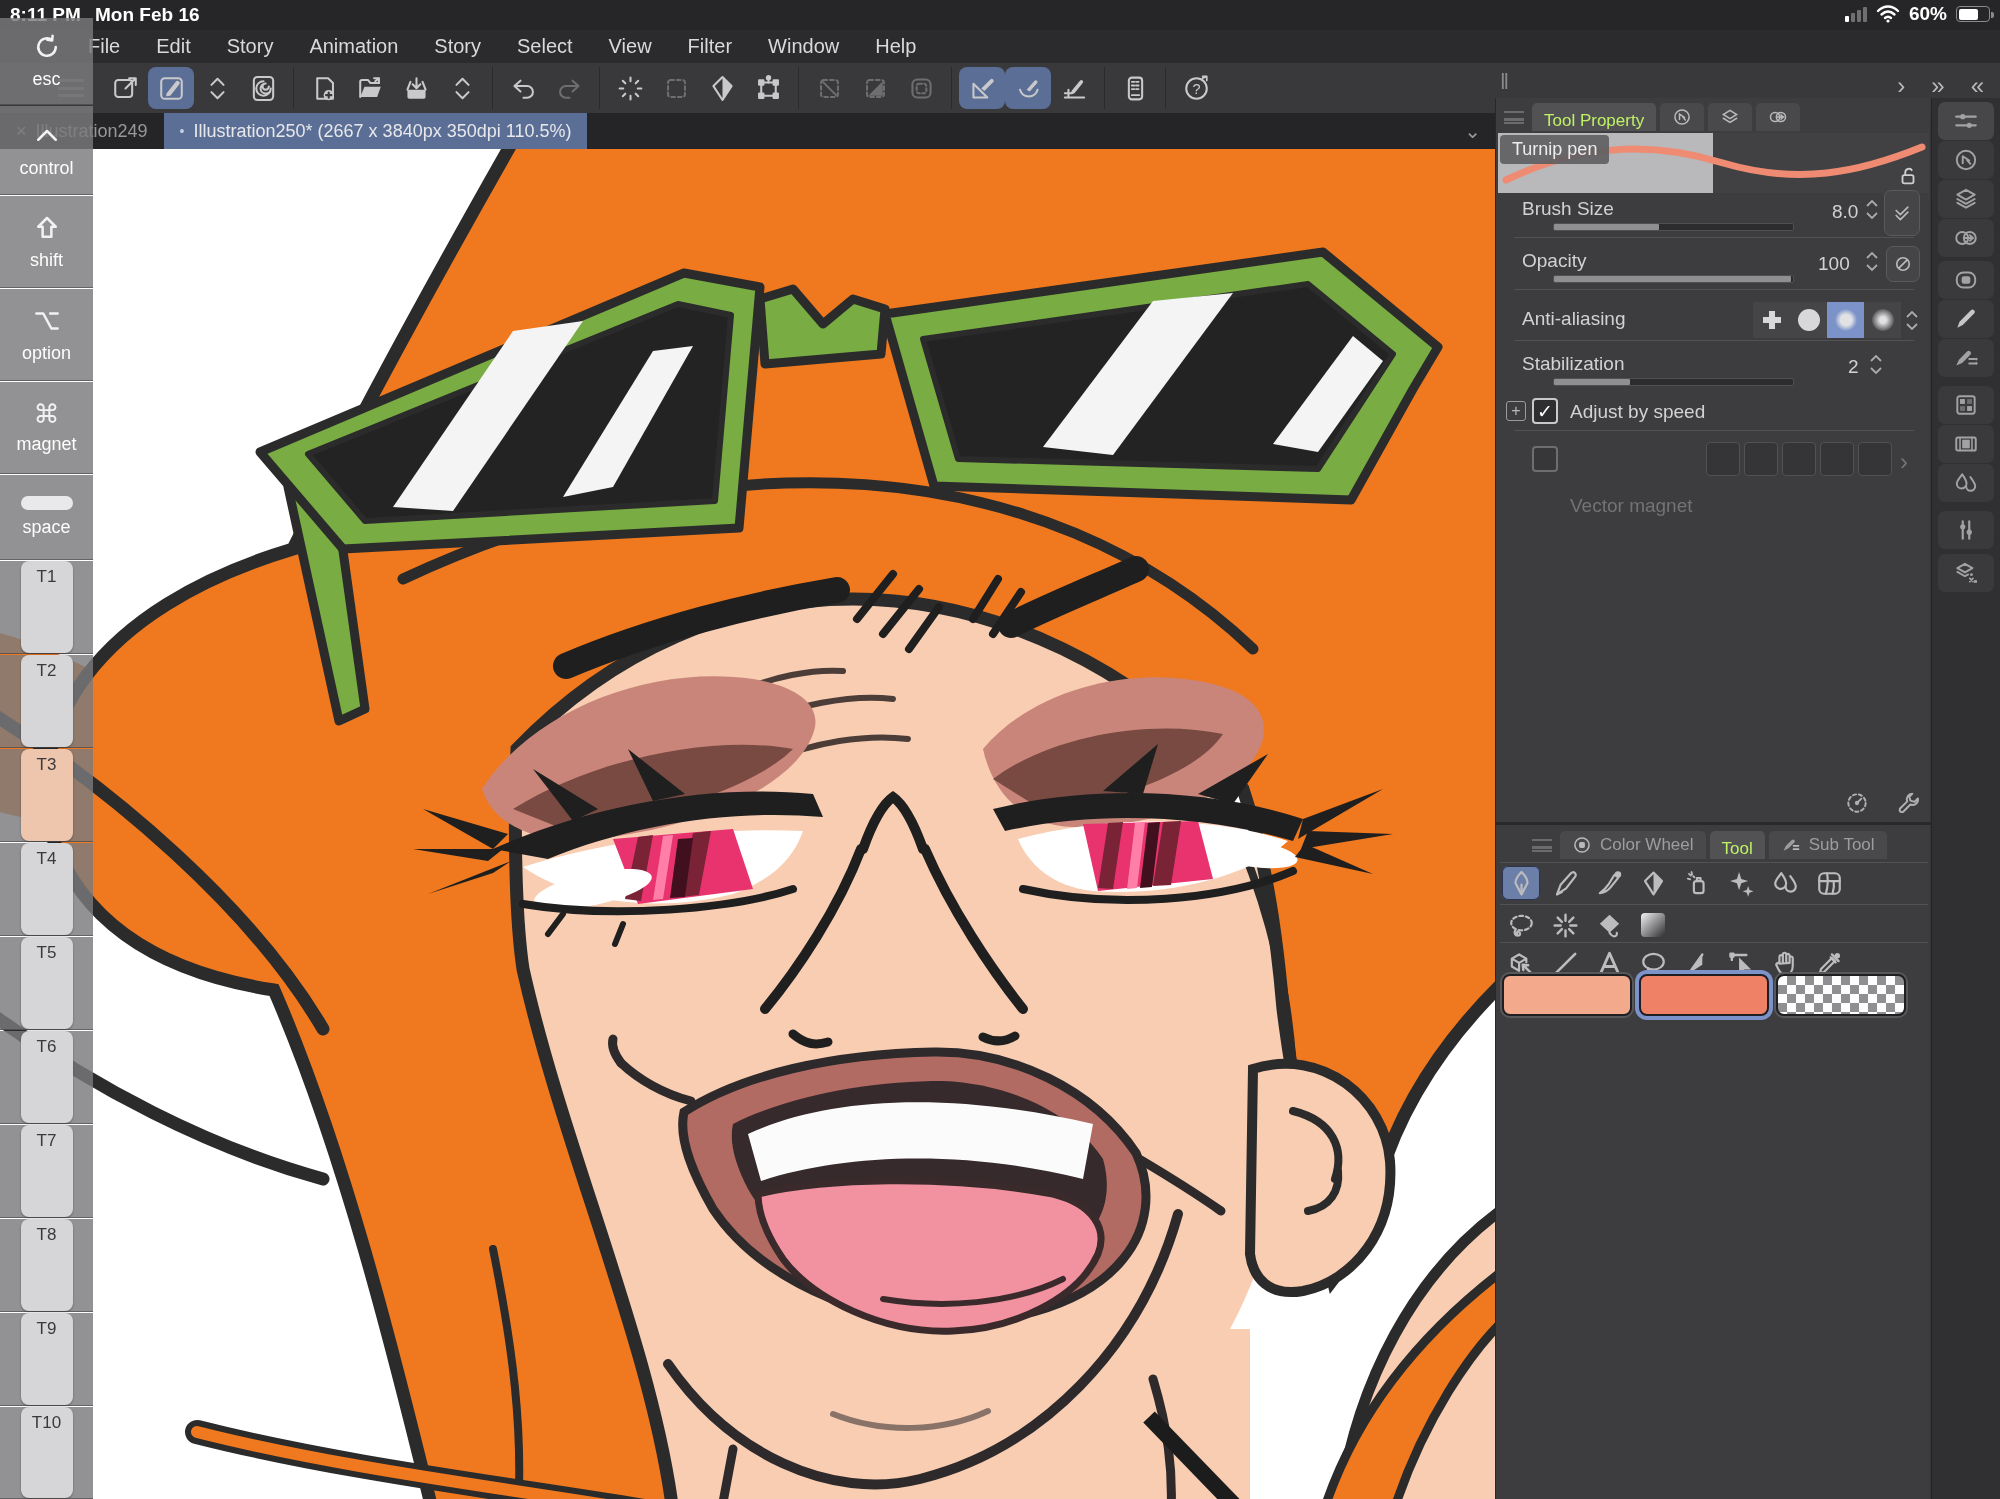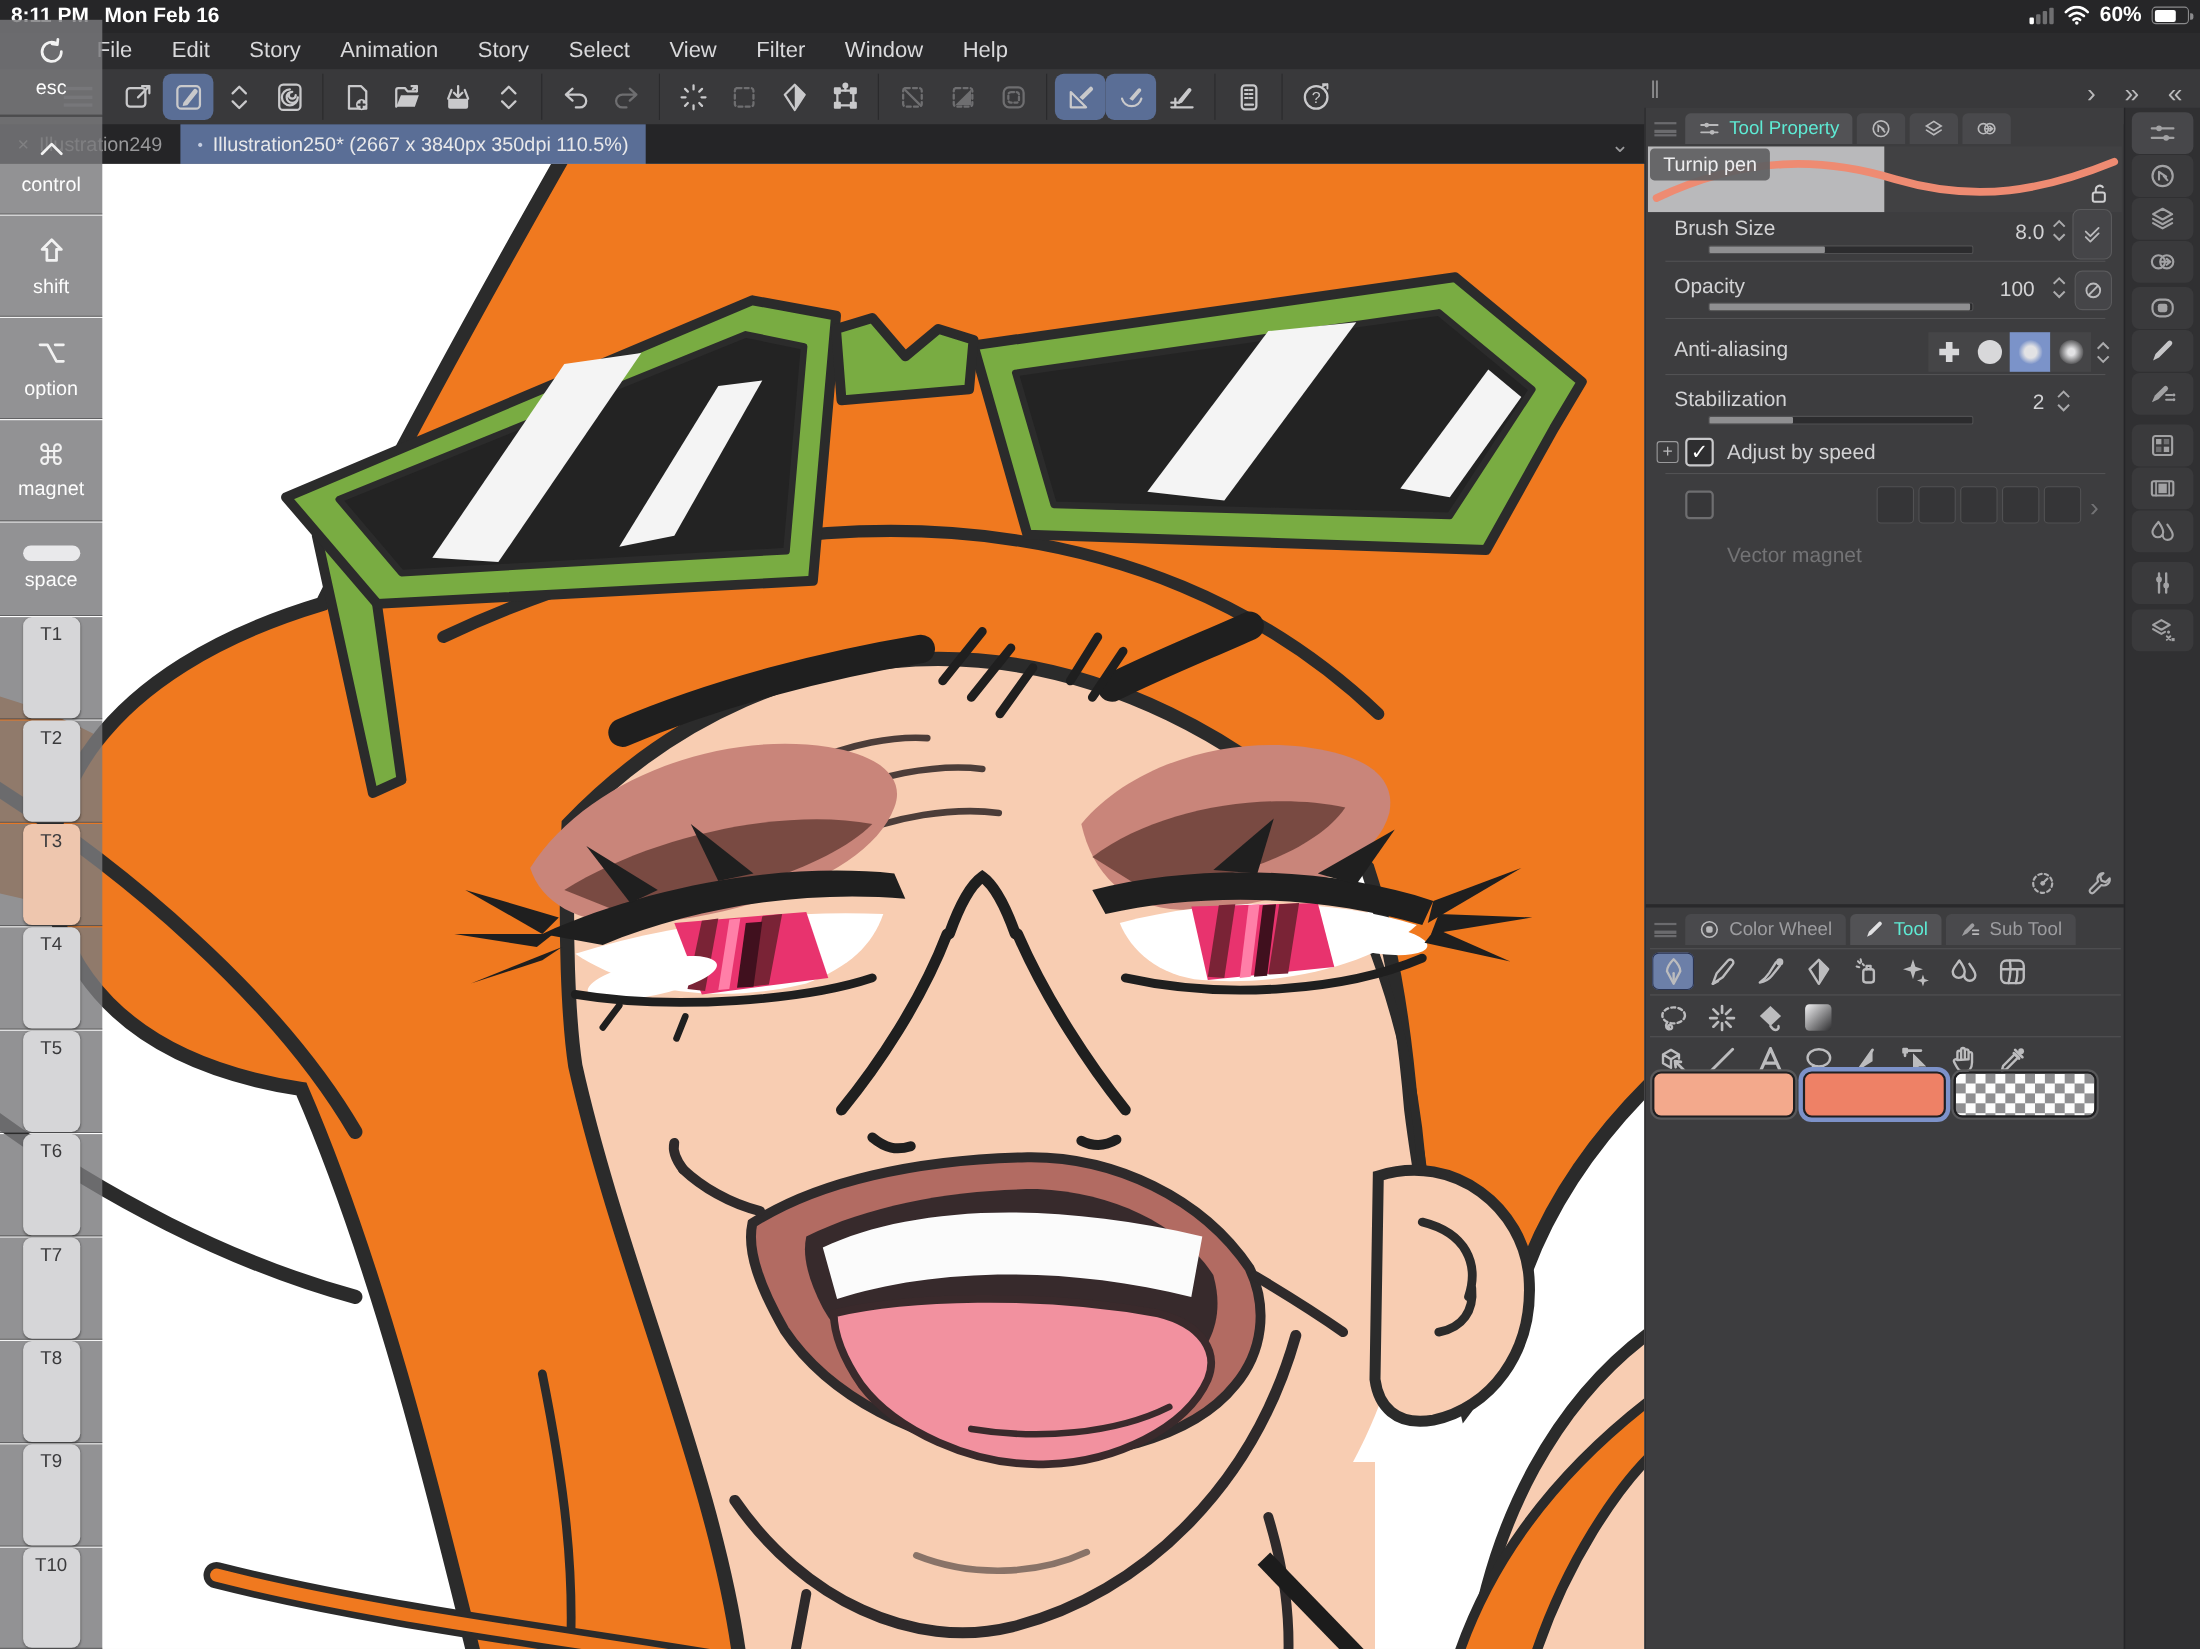--- a/index.html
+++ b/index.html
@@ -56,21 +56,21 @@
   .tkey{min-width:52px;padding:6px 8px;background:#d6d6d8;border-radius:8px;color:#3a3a3c;
         font-size:17px;text-align:center;box-shadow:0 1px 2px rgba(0,0,0,.35);}
   .tkey.pressed{background:#eec6ae;}
   
   .rpanel{left:1495px;top:98px;width:435px;height:1401px;background:#3d3d3f;border-left:1px solid #28282a;}
   .rp-label{position:absolute;font-size:19px;color:#d2d2d4;}
   .rp-dim{color:#737375;}
   .ptabs{position:absolute;left:0;top:4px;width:435px;height:30px;display:flex;align-items:center;gap:4px;padding-left:8px;}
   .ptab{height:28px;border-radius:5px 5px 0 0;background:#49494c;display:flex;align-items:center;gap:8px;
         padding:0 12px;font-size:17px;color:#9d9da0;}
-  .ptab.on{background:#525255;color:#5eead4;}
+  .ptab.on{background:#525255;color:#bef264;flex-direction:column;}
   .ptab svg{width:20px;height:20px;stroke:#b9b9bb;fill:none;stroke-width:1.8;stroke-linecap:round;}
   .slider{position:absolute;height:8px;background:#2c2c2e;border:1px solid #505052;border-radius:2px;}
   .slider b{display:block;height:100%;background:#8f8f91;border-radius:1px;}
   .stepper{position:absolute;width:16px;height:30px;display:flex;flex-direction:column;align-items:center;justify-content:center;gap:3px;}
   .stepper svg{width:14px;height:9px;stroke:#aaaaac;fill:none;stroke-width:1.8;}
   .sqbtn{position:absolute;border:1px solid #5a5a5c;border-radius:7px;background:#454548;
          display:flex;align-items:center;justify-content:center;}
   .sqbtn svg{width:20px;height:20px;stroke:#b9b9bb;fill:none;stroke-width:2;stroke-linecap:round;stroke-linejoin:round;}
   .divline{position:absolute;left:18px;width:400px;height:1px;background:#525254;}
   .aacells{position:absolute;display:flex;}
@@ -663,21 +663,21 @@
           <circle cx="12" cy="12" r="2" fill="#b0b0b2" stroke="none"></circle>
           <path d="M12 12 L16 8"></path>
         </svg>
       <svg viewBox="0 0 24 24">
           <path d="M15 3.5 a5 5 0 0 0-4.6 7 L4 16.9 a2 2 0 0 0 2.9 2.9 L13.3 13.4 a5 5 0 0 0 6.9-5.6 L17 11 l-3.6-1.2 L12.2 6.2 Z"></path>
         </svg>
     </div>
 
     <div style="position:absolute;left:0;top:724px;width:435px;height:3px;background:#29292b;"></div>
 
-    <div class="ptabs" style="top:732px;">
+    <div class="ptabs" style="top:732px;margin-left:28px;">
       <div class="hamb" style="width:20px;height:13px;border-width:2.5px;margin-right:4px;"></div>
       <div class="ptab">
         <svg viewBox="0 0 24 24">
             <circle cx="12" cy="12" r="8.5"></circle>
             <rect x="8.5" y="8.5" width="7" height="7" rx="2" fill="#b9b9bb" stroke="none"></rect>
           </svg>
         <span>Color Wheel</span>
       </div>
       <div class="ptab on">
         <svg viewBox="0 0 24 24">

